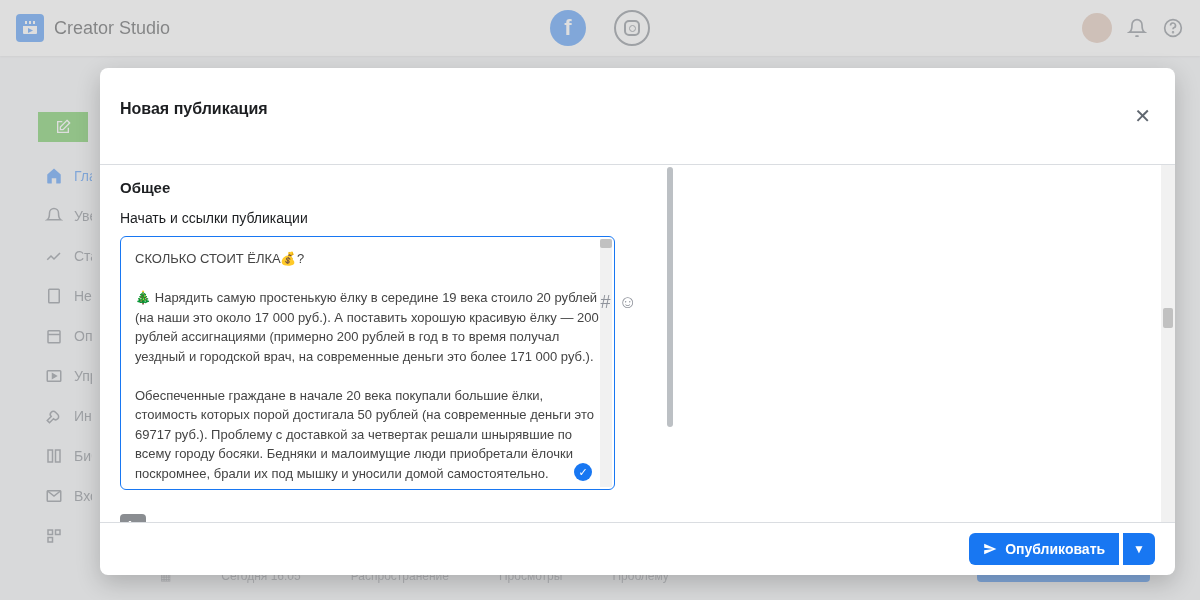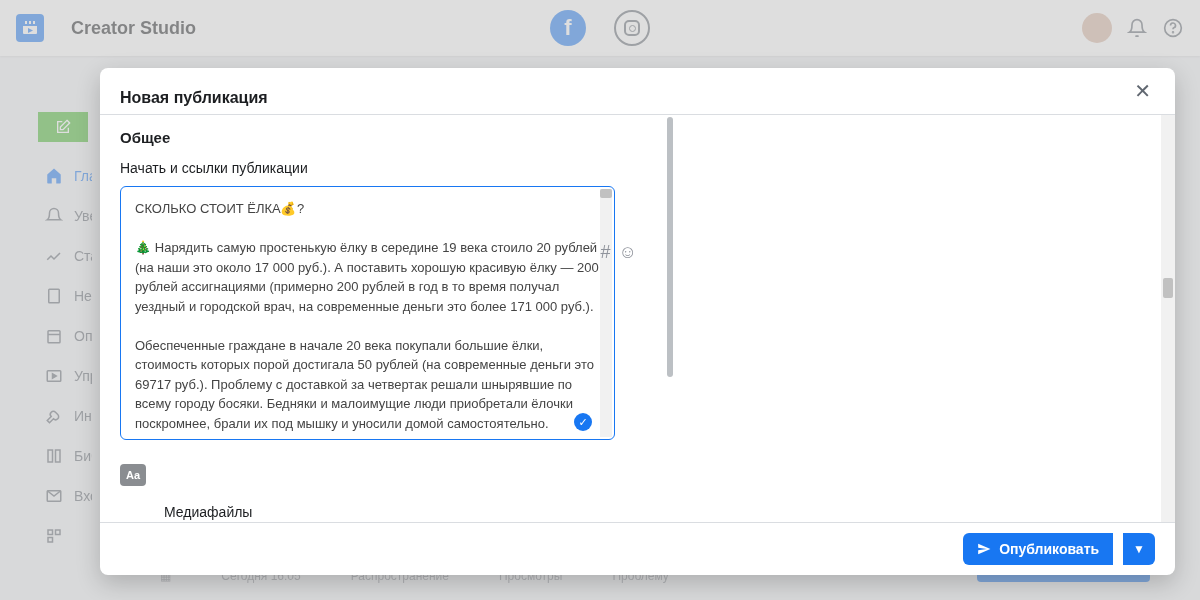--- a/index.html
+++ b/index.html
@@ -1,21 +1,21 @@
 <!DOCTYPE html>
 <html><head>
 <meta charset="utf-8">
 <style>
   * { box-sizing: border-box; margin: 0; padding: 0; font-family: Helvetica, Arial, sans-serif; }
   body { background: #f0f2f5; width: 1200px; height: 600px; overflow: hidden; position: relative; }
   
   
   .bg-header { position: absolute; top: 0; left: 0; right: 0; height: 56px; background: #fff; display: flex; align-items: center; padding: 0 16px; box-shadow: 0 1px 2px rgba(0,0,0,0.1); }
   .bg-logo { width: 28px; height: 28px; background: #1877f2; border-radius: 4px; display:flex; align-items:center; justify-content:center; color:#fff; margin-right: 10px; }
-  .bg-title { font-weight: 700; font-size: 18px; color: #1c1e21; margin-left: 17px; }
+  .bg-title { font-weight: 400; font-size: 18px; color: #1c1e21; }
   .bg-center { position:absolute; left:50%; transform:translateX(-50%); display:flex; gap:28px; }
   .bg-fb { width:36px; height:36px; border-radius:50%; background:#1877f2; color:#fff; display:flex; align-items:center; justify-content:center; font-weight:900; font-size:22px; }
   .bg-ig { width:36px; height:36px; border-radius:50%; border:2px solid #606770; display:flex; align-items:center; justify-content:center; }
   .bg-ig-inner { width:16px; height:16px; border:2px solid #606770; border-radius:5px; position:relative; }
   .bg-ig-inner::after { content:''; width:5px; height:5px; border:1.5px solid #606770; border-radius:50%; position:absolute; top:3px; left:3px; }
   .bg-right { margin-left:auto; display:flex; gap:14px; align-items:center; }
   .bg-avatar { width:30px; height:30px; border-radius:50%; background:#d8b4a0; }
   .bg-bell, .bg-help { width:22px; height:22px; color:#606770; display:flex; align-items:center; justify-content:center; font-size:18px; }
   
   .bg-greenbar { position:absolute; top:112px; left:38px; width:50px; height:30px; background:#42b72a; display:flex; align-items:center; justify-content:center; color:#fff; }
@@ -27,21 +27,21 @@
   .bg-sb-label { overflow:hidden; white-space:nowrap; }
   
   .bg-table-footer { position:absolute; bottom:12px; left:150px; right:40px; height:24px; display:flex; color:#90949c; font-size:12px; align-items:center; gap:50px; }
   .bg-start-btn { position:absolute; bottom:18px; right:50px; background:#1877f2; color:#fff; padding:6px 12px; border-radius:4px; font-size:18px; }
   
   
   .overlay { position:absolute; inset:0; background:rgba(200,200,200,0.6); }
   
   
   .modal { position:absolute; top:68px; left:100px; right:25px; bottom:25px; background:#fff; border-radius:8px; box-shadow:0 8px 24px rgba(0,0,0,0.2); display:flex; flex-direction:column; overflow:hidden; }
-  .modal-header { padding:7px 20px; border-bottom:1px solid #dadde1; display:flex; align-items:flex-end; }
+  .modal-header { padding:32px 20px; border-bottom:1px solid #dadde1; display:flex; align-items:flex-start; }
   .modal-title { font-weight:700; font-size:16px; color:#1c1e21; }
   .modal-close { margin-left:auto; color:#606770; font-size:20px; cursor:pointer; padding:4px; }
   
   .modal-body { flex:1; display:flex; overflow:hidden; position:relative;gap:29px; }
   .modal-left { width:575px; padding:14px 20px 0 20px; overflow-y:auto; position:relative; }
   .modal-right { flex:1; }
   
   .section-title { font-weight:700; font-size:15px; color:#1c1e21; margin-bottom:14px; }
   .field-label { font-size:14px; color:#1c1e21; margin-bottom:10px; }
   
@@ -56,21 +56,21 @@
   
   .aa-btn { width:26px; height:22px; background:#8a8d91; border-radius:4px; color:#fff; font-size:11px; font-weight:700; display:flex; align-items:center; justify-content:center; margin-bottom:18px;margin-top:24px; }
   
   .media-title { font-weight:400; font-size:14px; color:#1c1e21;padding-left:44px; }
   
   .body-scroll { position:absolute; right:2px; top:2px; bottom:2px; width:10px; }
   .body-scroll-thumb { position:absolute; top:0; left:2px; right:0; height:260px; background:#bcc0c4; border-radius:4px; }
   .outer-scroll { position:absolute; right:0; top:0; bottom:0; width:14px; background:#f1f1f1; }
   .outer-scroll-thumb { position:absolute; top:40%; left:2px; right:2px; height:20px; background:#c1c1c1; border-radius:2px; }
   
-  .modal-footer { border-top:1px solid #dadde1; padding:10px 20px; display:flex; justify-content:flex-end; gap:10px; }
+  .modal-footer { border-top:1px solid #dadde1; padding:10px 20px; display:flex; justify-content:flex-end; gap:4px; }
   .publish-btn { background:#1877f2; color:#fff; border:none; border-radius:6px 0 0 6px; padding:8px 14px; font-size:14px; font-weight:600; display:flex; align-items:center; gap:8px; cursor:pointer; }
   .publish-caret { background:#1877f2; color:#fff; border:none; border-radius:0 6px 6px 0; padding:8px 10px; font-size:12px; cursor:pointer; }
   
   svg { display:block; }
 </style>
 </head>
 <body>
 
 <div class="bg-header">
   <div class="bg-logo">

